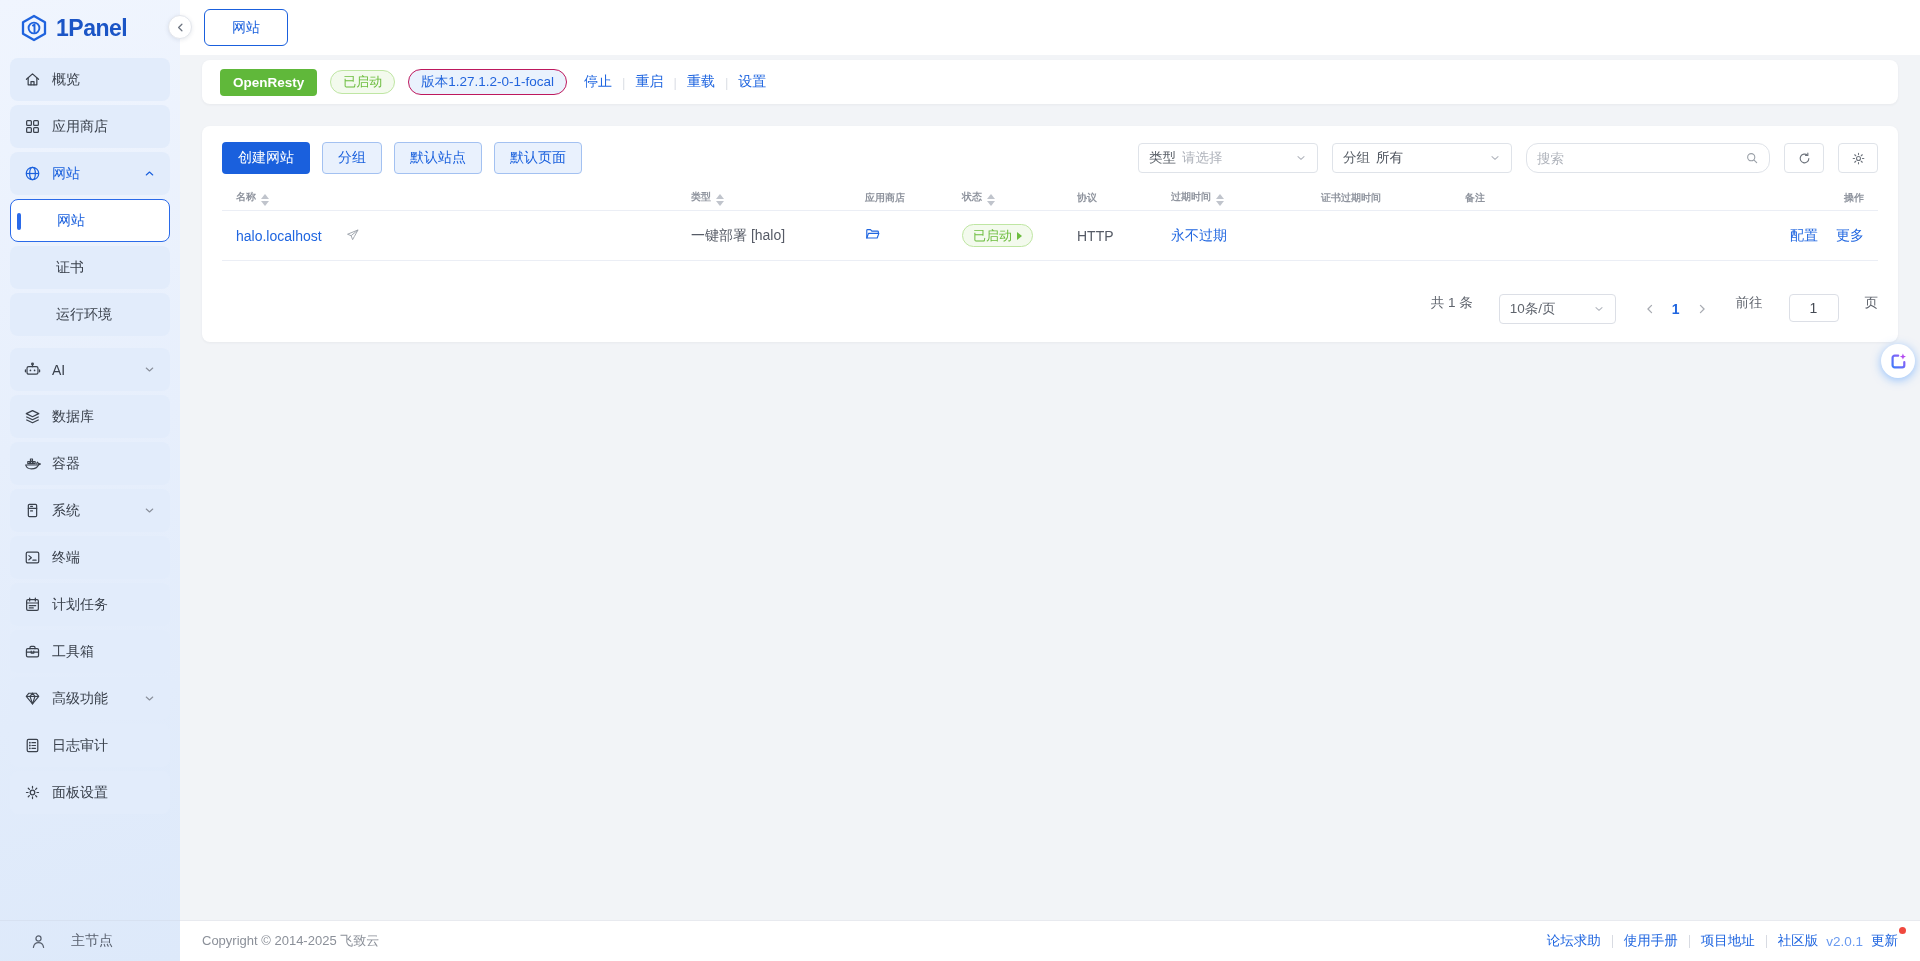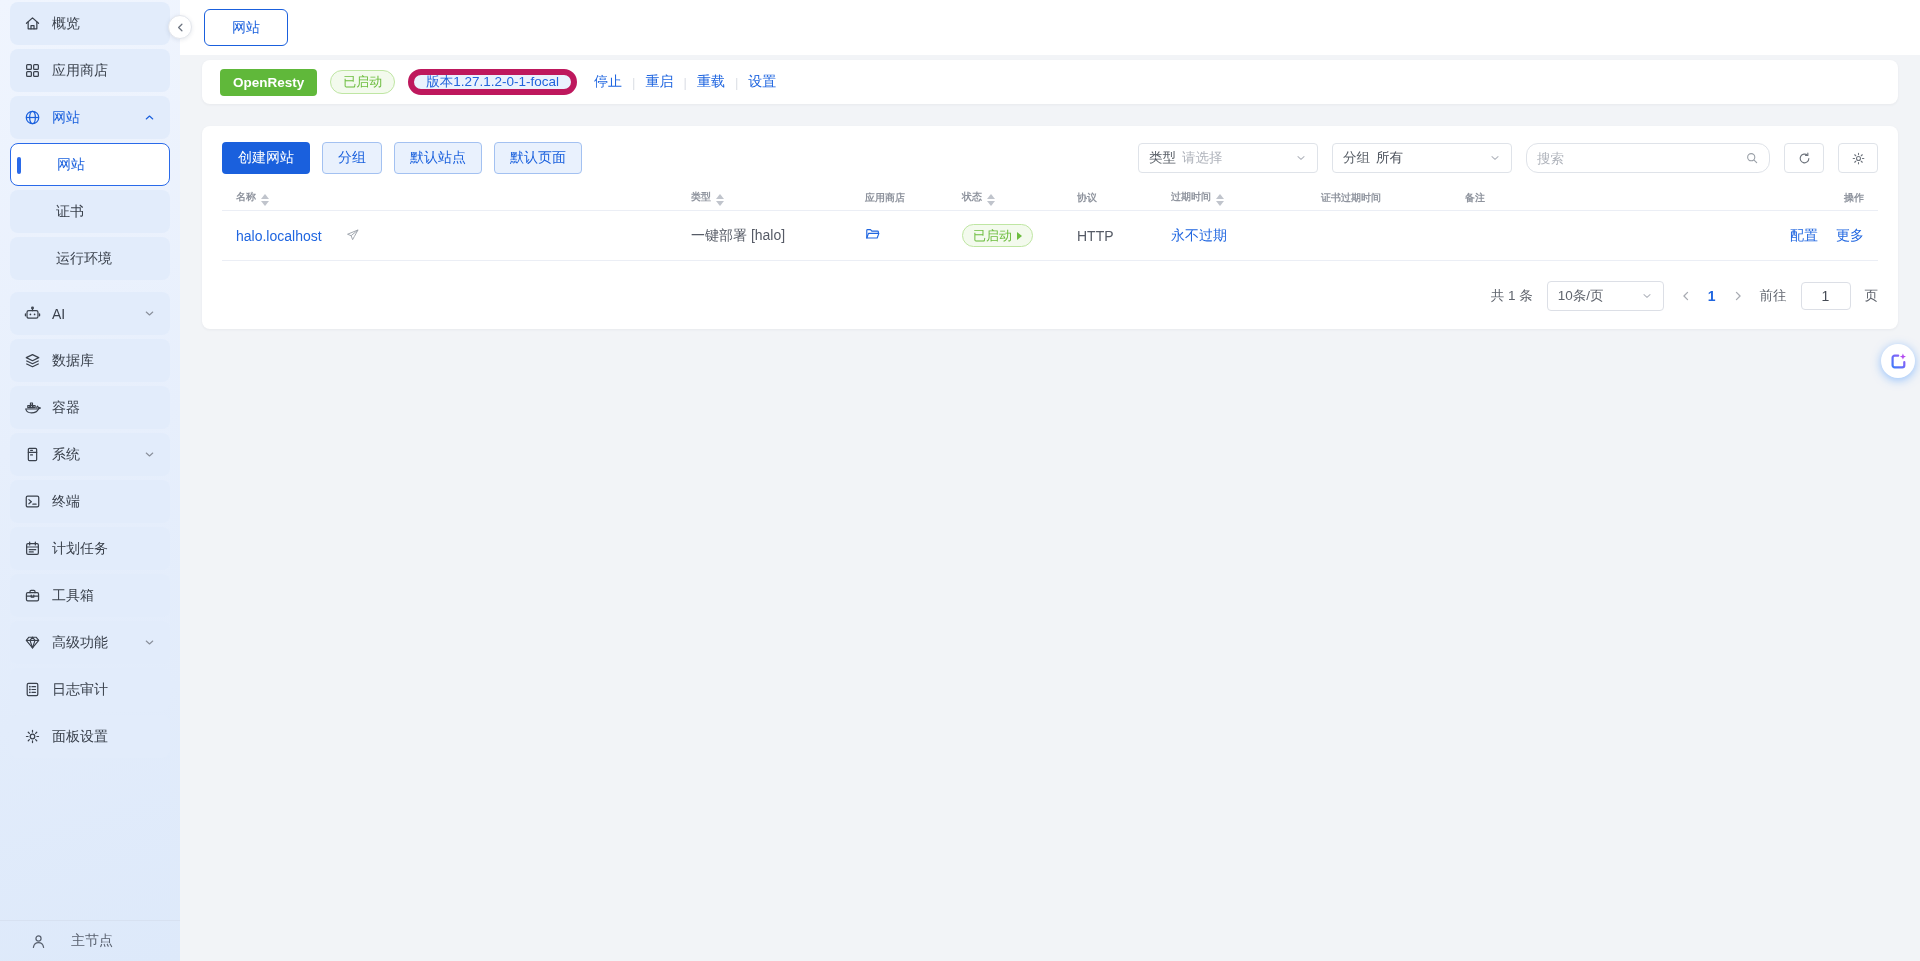--- a/index.html
+++ b/index.html
@@ -29,21 +29,21 @@
   .main { flex:1 1 auto; display:flex; flex-direction:column; height:961px; }
   .topbar { height:55px; flex:0 0 55px; background:#fff; display:flex; align-items:flex-start; }
   .tab { margin:9px 0 0 24px; height:37px; padding:0 27px; display:inline-flex; align-items:center; border:1.5px solid #1a60dd; border-radius:6px; background:#fff; color:#1a60dd; cursor:pointer; }
   .content { flex:1 1 auto; padding:5px 22px 0; background:#f2f4f7; }
   .card { background:#fff; border-radius:8px; box-shadow:0 1px 3px rgba(30,40,60,.05); }
 
   
   .status-card { height:44px; display:flex; align-items:center; padding:0 18px; gap:13px; margin-bottom:22px; }
   .btn-green { height:27px; padding:0 13px; border:none; border-radius:4px; background:#60b83a; color:#fff; font-weight:700; font-size:13.5px; cursor:pointer; font-family:inherit; }
   .pill-green { height:24px; display:inline-flex; align-items:center; padding:0 12px; border-radius:12px; background:#f3faed; border:1px solid #bfe6a3; color:#6dbd3f; font-size:13px; }
-  .pill-blue { height:26px; display:inline-flex; align-items:center; padding:0 12px; border-radius:13px; background:#eaf2fd; border:6px solid #be185d; color:#2264dc; font-size:13.5px; cursor:pointer; }
+  .pill-blue { height:26px; display:inline-flex; align-items:center; padding:0 12px; border-radius:13px; background:#eaf2fd; border:1px solid #be185d; color:#2264dc; font-size:13.5px; cursor:pointer; }
   .status-links { display:flex; align-items:center; margin-left:4px; }
   a.lnk { color:#2066e0; text-decoration:none; cursor:pointer; }
   .vsep { color:#dde0e6; margin:0 10px; font-size:13px; }
 
   
   .main-card { padding:16px 20px 18px; }
   .toolbar { display:flex; align-items:center; justify-content:space-between; margin-bottom:6px; }
   .toolbar-left { display:flex; align-items:center; gap:12px; }
   .btn-primary { height:32px; padding:0 16px; border:none; border-radius:4px; background:#1a60dd; color:#fff; font-size:14px; cursor:pointer; font-family:inherit; }
   .btn-light { height:32px; padding:0 15px; border:1px solid #a3c1f1; border-radius:4px; background:#e9f1fd; color:#1a60dd; font-size:14px; cursor:pointer; font-family:inherit; }
@@ -67,21 +67,21 @@
   .sort { display:inline-flex; flex-direction:column; gap:2px; margin-left:5px; vertical-align:1px; }
   .sort i { width:0; height:0; border-left:4px solid transparent; border-right:4px solid transparent; }
   .sort .up { border-bottom:5px solid #c0c4cc; }
   .sort .dn { border-top:5px solid #c0c4cc; }
   .name-cell { display:flex; gap:24px; }
   .row-pill { height:23px; display:inline-flex; align-items:center; gap:5px; padding:0 10px; border-radius:12px; background:#f3faed; border:1px solid #bfe6a3; color:#6dbd3f; font-size:13px; cursor:pointer; }
   .play-tri { width:0; height:0; border-top:4px solid transparent; border-bottom:4px solid transparent; border-left:5px solid #6dbd3f; }
   .op-links { display:inline-flex; gap:18px; }
 
   
-  .pagination { display:flex; align-items:center; justify-content:flex-end; gap:14px; margin-top:20px; color:#5f646d; font-size:13.5px; }
+  .pagination { display:flex; justify-content:flex-end; gap:26px; margin-top:33px; color:#5f646d; font-size:13.5px; }
   .pg-select { width:117px; height:30px; border:1px solid #dcdfe6; border-radius:4px; display:flex; align-items:center; padding:0 10px; color:#5f646d; cursor:pointer; }
   .pg-select .chev { margin-left:auto; color:#b0b4bc; display:flex; }
   .pager { display:flex; align-items:center; gap:16px; margin:0 2px; }
   .pg-arrow { color:#a8abb2; display:flex; cursor:pointer; }
   .pg-num { color:#2066e0; font-weight:700; font-size:14px; cursor:pointer; }
   .goto-input { width:50px; height:28px; border:1px solid #dcdfe6; border-radius:4px; text-align:center; font-size:14px; color:#454a54; outline:none; font-family:inherit; }
 
   
   .footer { flex:0 0 41px; background:#fff; border-top:1px solid #e8eaef; display:flex; align-items:center; justify-content:space-between; padding:0 22px; }
   .copyright { color:#8b9099; font-size:13px; }
@@ -95,20 +95,30 @@
   .float-btn { position:absolute; right:5px; top:344px; width:34px; height:34px; border-radius:50%; background:#fff; box-shadow:0 2px 10px rgba(70,150,255,.55); display:flex; align-items:center; justify-content:center; cursor:pointer; z-index:30; }
 
   svg { display:block; }
 </style>
 </head>
 <body>
 
 <div class="app">
 
   <aside class="sidebar">
+    <div class="logo-row">
+      <span>
+        <svg width="28" height="28" viewBox="0 0 28 28" fill="none">
+          <polygon points="14,2 25,8.2 25,19.8 14,26 3,19.8 3,8.2" stroke="#1f63de" stroke-width="2.3" stroke-linejoin="round"></polygon>
+          <circle cx="14" cy="14" r="5.4" stroke="#1f63de" stroke-width="1.9"></circle>
+          <path d="M12.9 11.6l1.6-1V18" stroke="#1f63de" stroke-width="1.9" stroke-linecap="round"></path>
+        </svg>
+      </span>
+      <span class="logo-text">1Panel</span>
+    </div>
 
     <nav class="nav">
       <div class="nav-item">
         <span class="nicon">
           <svg width="17" height="17" viewBox="0 0 18 18" fill="none" stroke="currentColor" stroke-width="1.3" stroke-linecap="round" stroke-linejoin="round">
               <path d="M2.6 8.8L9 3l6.4 5.8"></path>
               <path d="M4.4 7.4v7.2h9.2V7.4"></path>
               <path d="M7.4 14.6v-3.4h3.2v3.4"></path>
             </svg>
         </span>
@@ -481,20 +491,37 @@
                 </svg>
             </span>
           </div>
           <span>前往</span>
           <input class="goto-input" value="1" style="">
           <span>页</span>
         </div>
       </section>
     </div>
 
+    <footer class="footer">
+      <span class="copyright">Copyright © 2014-2025 飞致云</span>
+      <div class="footer-right">
+        <a class="lnk">论坛求助</a>
+        <span class="f-divider"></span>
+        <a class="lnk">使用手册</a>
+        <span class="f-divider"></span>
+        <a class="lnk">项目地址</a>
+        <span class="f-divider"></span>
+        <a class="lnk">社区版</a>
+        <span class="ver">v2.0.1</span>
+        <span class="update-wrap">
+          <a class="lnk">更新</a>
+          <span class="red-dot"></span>
+        </span>
+      </div>
+    </footer>
   </div>
 
   <div class="float-btn">
     <svg width="19" height="19" viewBox="0 0 18 18" fill="none">
       <defs>
         <linearGradient id="g1" x1="0" y1="1" x2="1" y2="0">
           <stop offset="0" stop-color="#3f7bfa"></stop>
             <stop offset="1" stop-color="#9b5cf6"></stop>
         </linearGradient>
       </defs>

